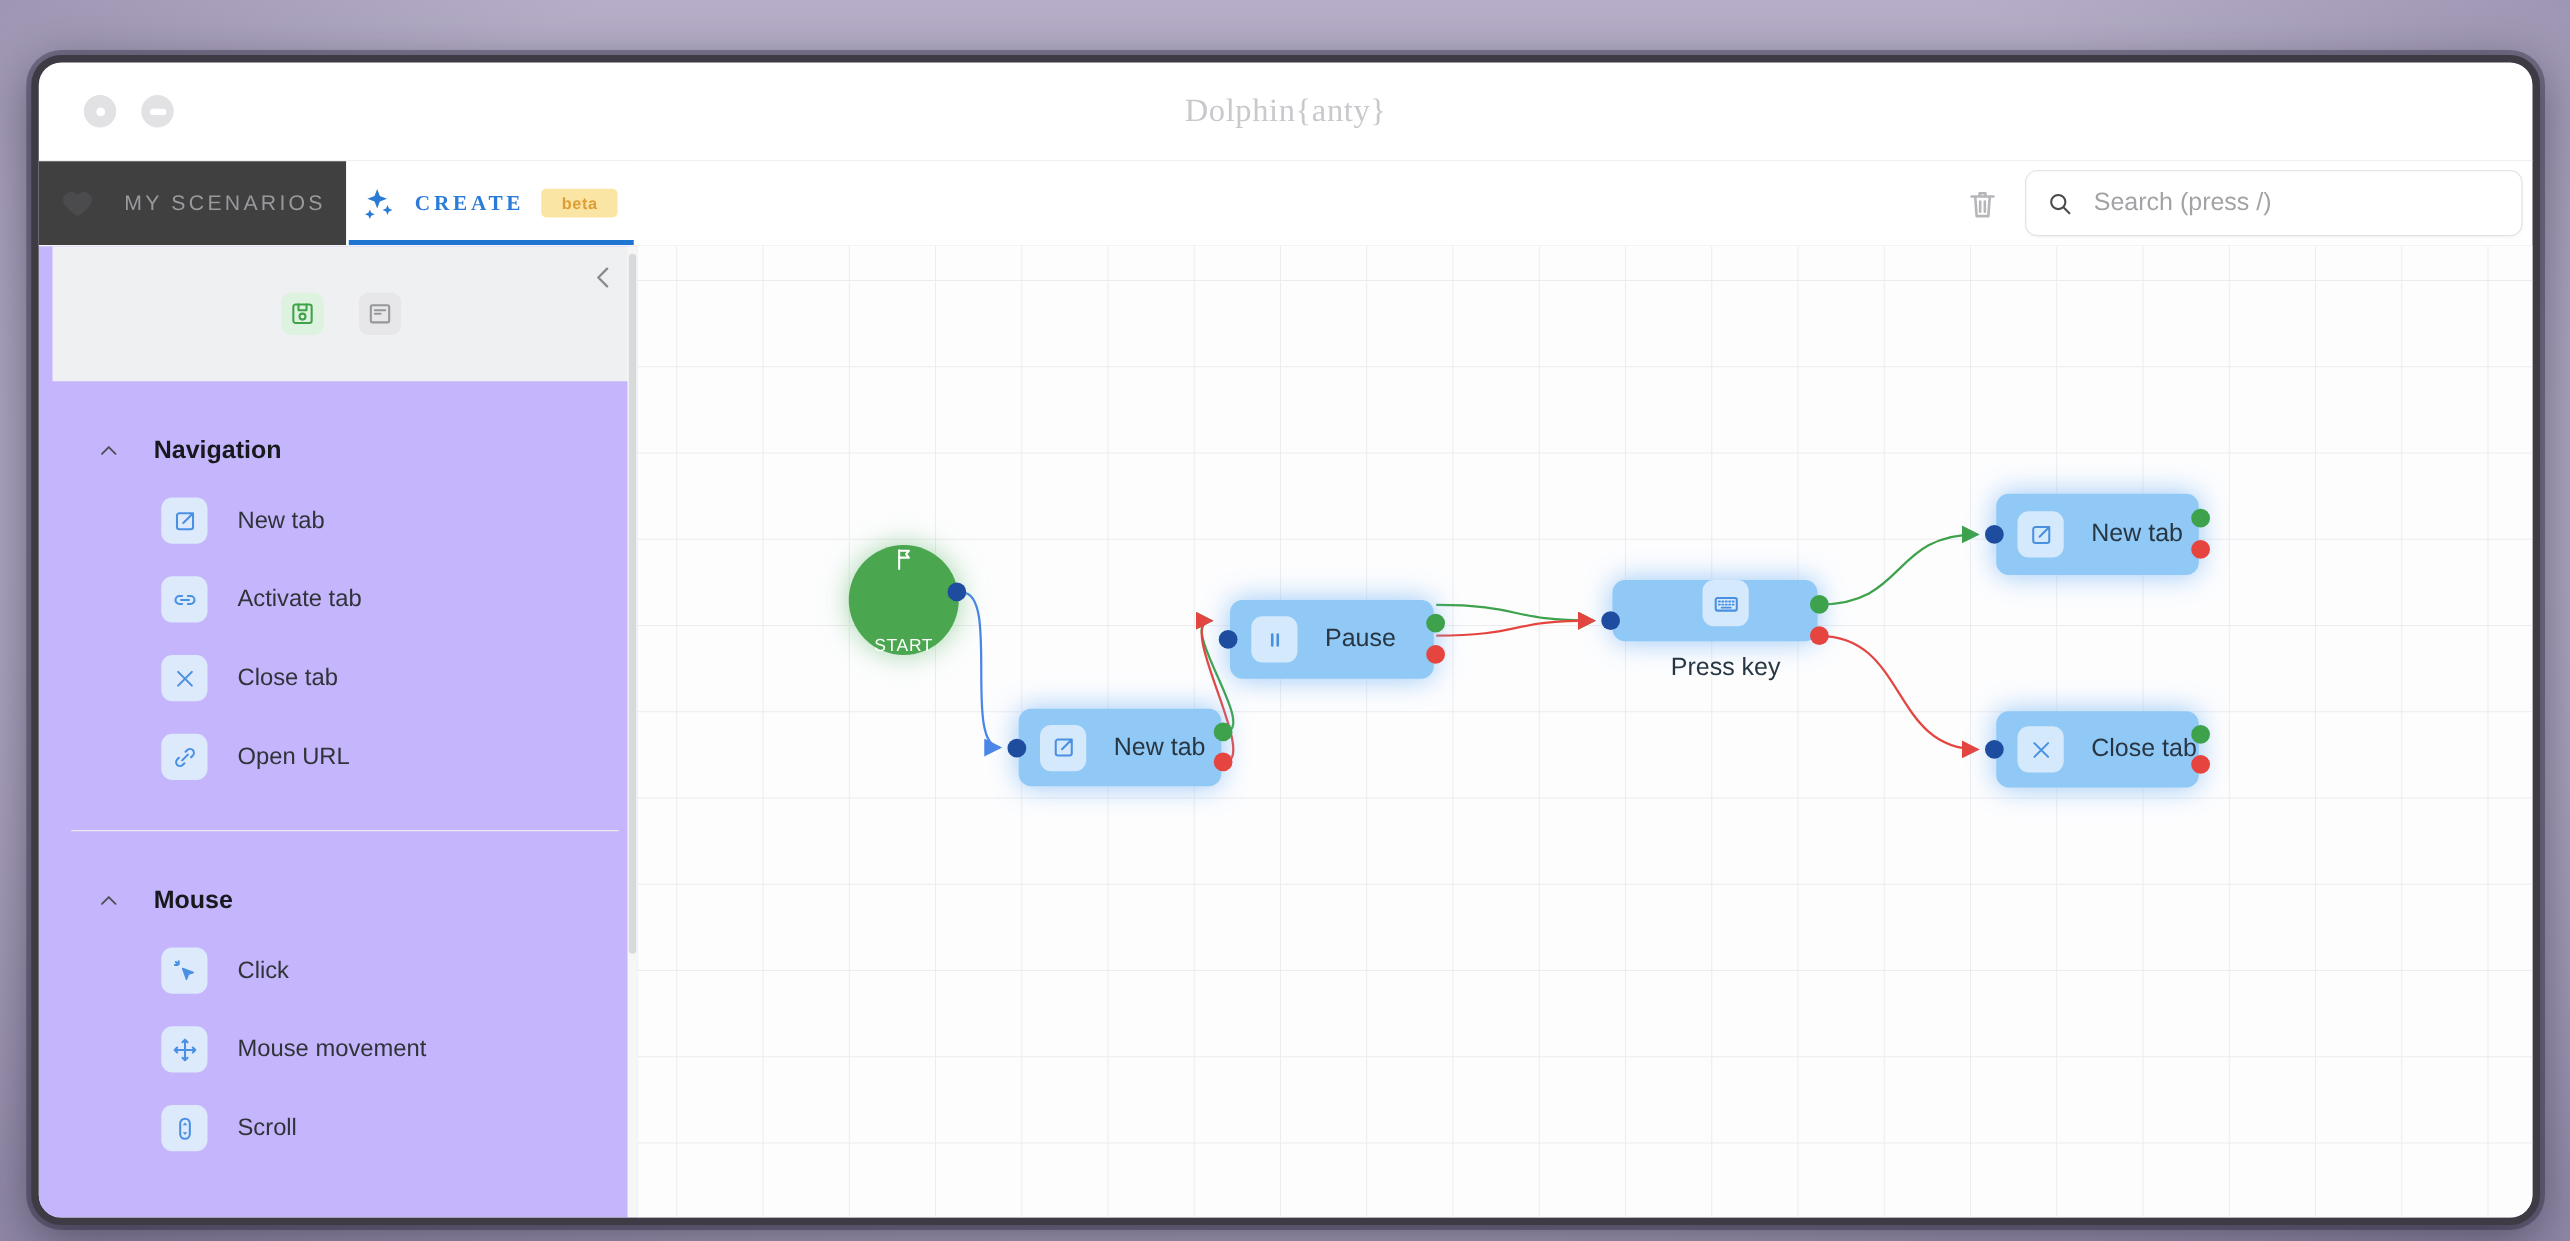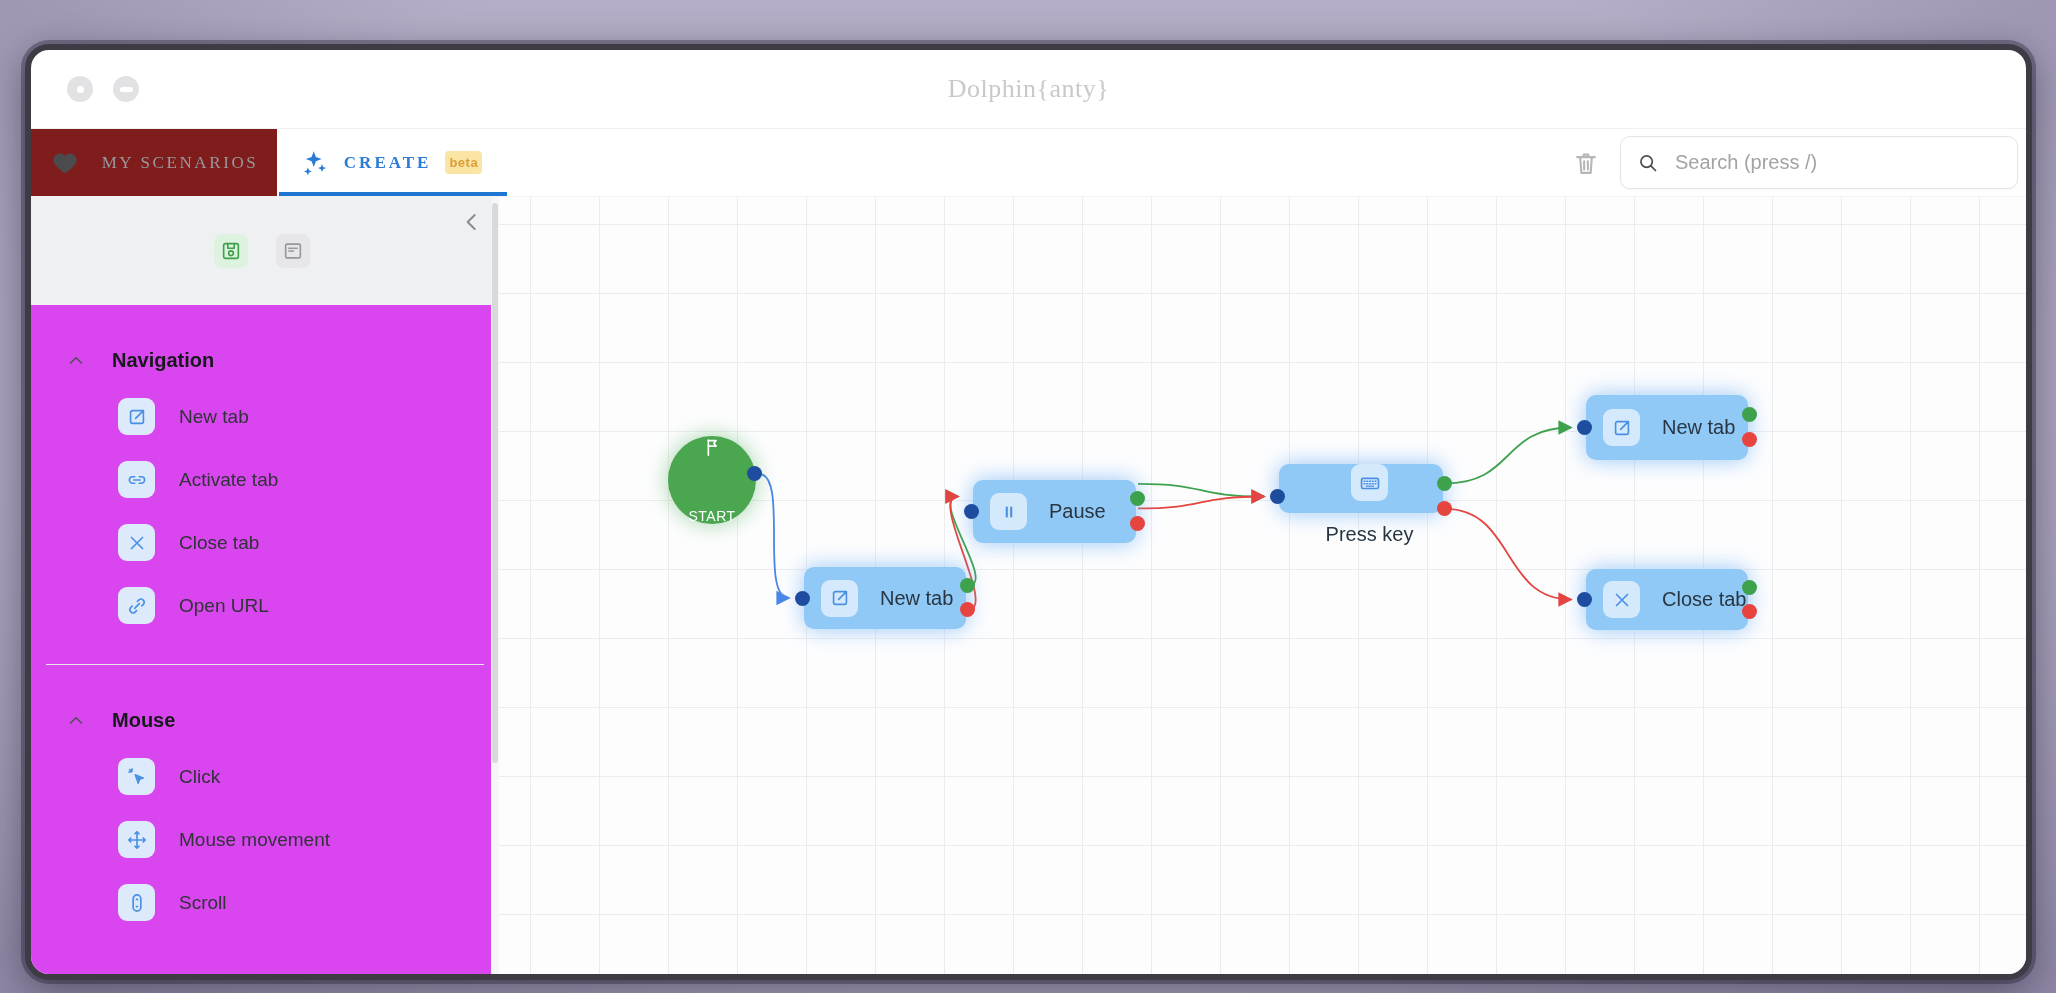--- a/index.html
+++ b/index.html
@@ -19,35 +19,35 @@
   
   .titlebar{height:78px;flex:0 0 auto;position:relative;display:flex;align-items:center;justify-content:center;border-bottom:1px solid #f0f0f1;}
   .win-controls{position:absolute;left:36px;top:50%;transform:translateY(-50%);display:flex;gap:20px;}
   .win-btn{width:26px;height:26px;border-radius:50%;background:#e2e2e4;position:relative;cursor:default;}
   .win-btn .dot{position:absolute;left:50%;top:50%;width:7px;height:7px;margin:-3.5px 0 0 -3.5px;border-radius:50%;background:#ffffff;}
   .win-btn .bar{position:absolute;left:50%;top:50%;width:13px;height:5px;margin:-2.5px 0 0 -6.5px;border-radius:3px;background:#ffffff;}
   .app-title{font-size:26px;color:#c9c9cd;letter-spacing:.5px;font-family:Liberation Serif, serif;}
   
   .tabrow{height:67px;flex:0 0 auto;display:flex;align-items:stretch;border-bottom:1px solid #f3f3f4;}
   .tab{display:flex;align-items:center;justify-content:center;gap:22px;cursor:pointer;position:relative;}
-  .tab-scenarios{width:246px;background:#7f1d1d;font-family:Liberation Serif, serif;}
+  .tab-scenarios{width:246px;background:#404040;}
   .tab-scenarios .tab-label{color:#97999d;font-size:17px;letter-spacing:2.6px;font-weight:500;}
   .tab-create{width:228px;background:#ffffff;gap:14px;}
   .tab-create .tab-label{color:#2b7cd6;font-size:17px;letter-spacing:3px;font-weight:600;font-family:Liberation Serif, serif;}
   .tab-create::after{content:"";position:absolute;left:2px;right:-2px;bottom:0;height:4px;background:#1f76d2;}
-  .beta-badge{background:#fbe5a4;color:#dd9f35;font-size:13px;font-weight:bold;padding:4px 4px;border-radius:4px;letter-spacing:.5px;}
+  .beta-badge{background:#fbe5a4;color:#dd9f35;font-size:13px;font-weight:bold;padding:4px 16px;border-radius:4px;letter-spacing:.5px;}
   .tab-spacer{flex:1;}
   .trash-btn{align-self:center;margin-right:20px;color:#b6b6ba;cursor:pointer;line-height:0;}
   .searchbox{align-self:center;margin-right:8px;width:398px;height:53px;border:1px solid #e4e4e6;border-radius:10px;display:flex;align-items:center;gap:14px;padding:0 16px;box-sizing:border-box;background:#fff;box-shadow:0 1px 3px rgba(0,0,0,.04);}
   .searchbox input{border:none;outline:none;flex:1;font-size:20px;color:#555;font-family:inherit;background:transparent;}
   .searchbox input::placeholder{color:#a3a3a7;}
   .searchbox .sicon{color:#4a4a4e;line-height:0;}
   
   .bodyrow{flex:1;display:flex;min-height:0;}
-  .sidebar{width:468px;flex:0 0 auto;position:relative;background:#d946ef;overflow:hidden;}
+  .sidebar{width:468px;flex:0 0 auto;position:relative;background:#c4b5fd;overflow:hidden;padding-left:11px;}
   .sidebar-scrollbar{position:absolute;right:0;top:0;bottom:0;width:8px;background:#f6f6f7;}
   .sidebar-thumb{position:absolute;right:1px;top:6px;width:6px;height:560px;border-radius:3px;background:#d8d9db;}
   .sidebar-panel{height:108px;background:#eff0f2;position:relative;display:flex;align-items:center;padding-left:183px;gap:28px;box-sizing:border-box;}
   .panel-tile{width:34px;height:34px;border-radius:8px;display:flex;align-items:center;justify-content:center;cursor:pointer;line-height:0;}
   .tile-save{background:#ddf3df;color:#3fa24b;}
   .tile-form{background:#e7e7ea;color:#95979b;}
   .collapse-btn{position:absolute;right:14px;top:12px;color:#8b8b90;cursor:pointer;line-height:0;}
   .section-header{display:flex;align-items:center;gap:26px;margin:44px 0 0 35px;cursor:pointer;}
   .section-header .chev{color:#4f4f53;line-height:0;}
   .section-header .sec-label{font-size:20px;font-weight:bold;color:#17191c;}

